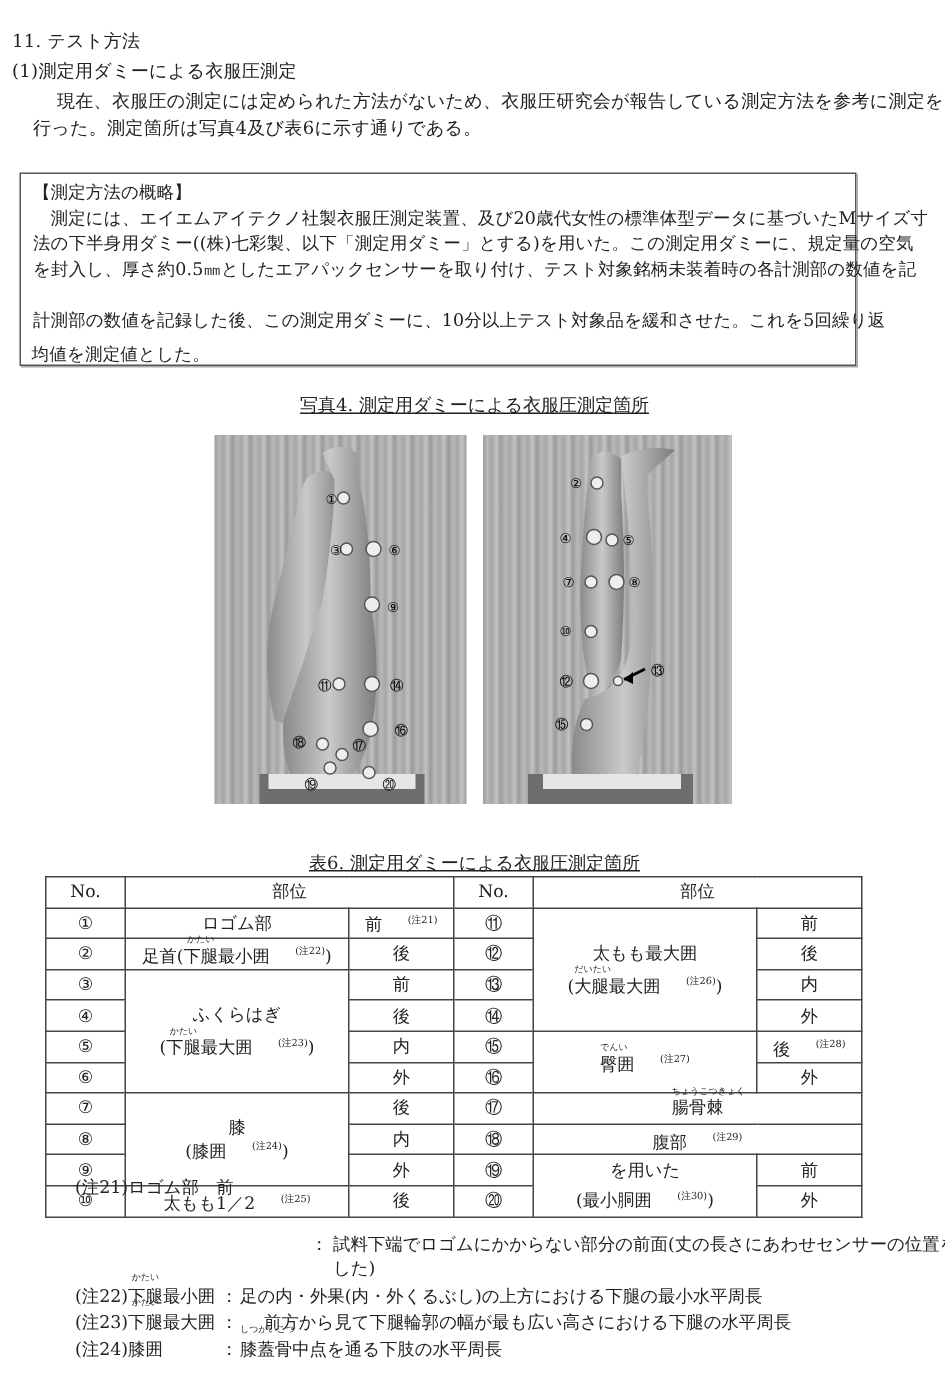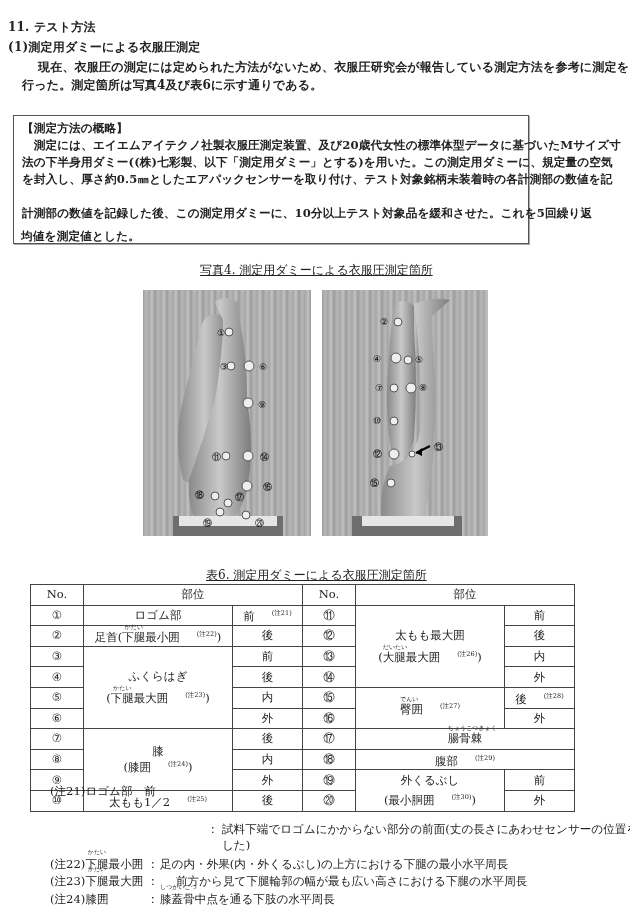--- a/index.html
+++ b/index.html
@@ -1,25 +1,25 @@
 <!DOCTYPE html>
 <html><head>
 <meta charset="utf-8">
 <style>
   * { box-sizing: border-box; margin: 0; padding: 0; }
   html, body { width: 630px; height: 916px; background: #ffffff; overflow: hidden; }
   body { position: relative; font-family: "DejaVu Serif", "Liberation Serif", serif; color: #222; font-size: 12px; }
   .abs { position: absolute; }
-  .line { white-space: nowrap; line-height: 18px; font-size: 12px; letter-spacing: 0.2px; font-weight: bold; }
+  .line { white-space: nowrap; line-height: 18px; font-size: 12px; letter-spacing: 0.2px; }
   .section-title { left: 8px; top: 18px; }
   .subsection-title { left: 8px; top: 38px; }
   .intro1 { left: 38px; top: 58px; }
   .intro2 { left: 22px; top: 76px; }
 
-  .method-box { left: 13px; top: 115px; width: 516px; height: 129px; border: 1px solid #555; box-shadow: 1px 1px 0 #aaa; }
+  .method-box { left: 13px; top: 115px; width: 558px; height: 129px; border: 1px solid #555; box-shadow: 1px 1px 0 #aaa; }
   .method-box .line { position: absolute; left: 8px; font-size: 11.6px; letter-spacing: 0.15px; }
 
   .photo-caption { left: 200px; top: 262px; text-decoration: underline; font-size: 12px; white-space: nowrap; }
   .photo { top: 290px; height: 246px; background:
       repeating-linear-gradient(90deg, #9c9c9c 0px, #b8b8b8 3px, #a6a6a6 6px, #c2c2c2 9px, #9a9a9a 12px);
       overflow: hidden; }
   .photo1 { left: 143px; width: 168px; }
   .photo2 { left: 322px; width: 166px; }
   .photo svg { position: absolute; left: 0; top: 0; }
 
@@ -227,21 +227,21 @@
     <td>内</td>
     <td>⑱</td>
     <td colspan="2"><span>腹部</span><sup class="note">(注29)</sup></td>
   </tr>
 
   <tr>
     <td>⑨</td>
     <td>外</td>
     <td>⑲</td>
     <td rowspan="2">
-      <div>外くるぶし</div>
+      <div>を用いた</div>
       <div style="margin-top:4px;"><span>(最小胴囲</span><sup class="note">(注30)</sup><span>)</span></div>
     </td>
     <td>前</td>
   </tr>
 
   <tr>
     <td>⑩</td>
     <td><span>太もも1／2</span><sup class="note">(注25)</sup></td>
     <td>後</td>
     <td>⑳</td>

